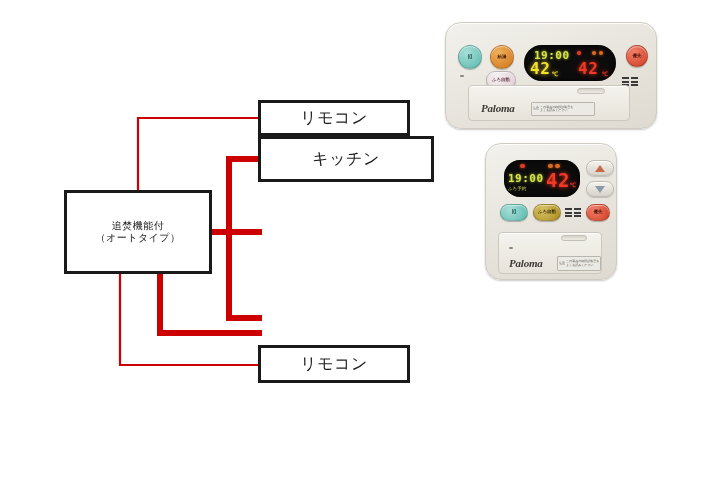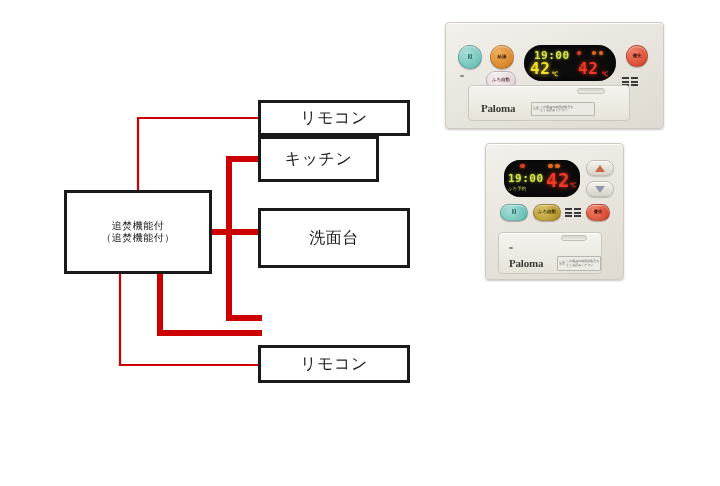--- a/index.html
+++ b/index.html
@@ -68,40 +68,39 @@
     border-width: 3px;
   }
   #box-heater .dbox-label {
     font-size: 10px;
     line-height: 1.18;
     white-space: normal;
   }
 
   
   #box-remote-top   { left: 258px; top: 100px; width: 152px; height: 36px; }
-  #box-kitchen      { left: 258px; top: 136px; width: 121px; height: 46px; }
+  #box-kitchen      { left: 258px; top: 136px; width: 176px; height: 46px; }
   #box-washstand    { left: 258px; top: 208px; width: 152px; height: 60px; }
   #box-bathroom     { left: 258px; top: 297px; width: 152px; height: 48px; }
   #box-remote-bottom{ left: 258px; top: 345px; width: 152px; height: 38px; }
 
   
   .remotes {
     position: absolute;
     left: 430px; top: 0;
     width: 290px;
     height: 486px;
   }
 
   .remote {
     position: absolute;
     background: linear-gradient(160deg, #f3f1ec 0%, #e9e6df 45%, #dedad1 100%);
-    border-radius: 4px;
+    border-radius: 16px;
     box-shadow: 0 1px 2px rgba(0,0,0,0.22), inset 0 1px 0 rgba(255,255,255,0.85);
     border: 1px solid #cfcbc2;
-    padding-left: 7px;
   }
 
   
   #remote-kitchen {
     left: 15px;
     top: 22px;
     width: 210px;
     height: 105px;
   }
   
@@ -207,20 +206,21 @@
     height: 4px;
     border-radius: 3px;
     background: linear-gradient(180deg, #d6d2c9, #efece5);
     border: 1px solid #c4c0b7;
   }
 
   .brand {
     position: absolute;
     font-family: "Liberation Serif", "DejaVu Serif", serif;
     font-weight: bold;
+    font-style: italic;
     color: #3c3a36;
     letter-spacing: -0.2px;
   }
   .spec-plate {
     position: absolute;
     background: #eceae4;
     border: 1px solid #b9b5ac;
     border-radius: 1px;
     overflow: hidden;
     display: flex;
@@ -278,35 +278,32 @@
       <path d="M 229 232 L 229 318 L 262 318" stroke="#cc0000" stroke-width="6" fill="none"></path>
 
       <path d="M 160 274 L 160 333 L 262 333" stroke="#cc0000" stroke-width="6" fill="none"></path>
 
       <path d="M 120 274 L 120 365 L 262 365" stroke="#cc0000" stroke-width="2.2" fill="none"></path>
     </svg>
 
     <div class="dbox" id="box-heater">
       <div class="dbox-label">
         <div>追焚機能付</div>
-        <div>（追焚機能付）</div>
+        <div>（オートタイプ）</div>
       </div>
     </div>
 
     <div class="dbox" id="box-remote-top">
       <span class="dbox-label">リモコン</span>
     </div>
 
     <div class="dbox" id="box-kitchen">
       <span class="dbox-label">キッチン</span>
     </div>
 
-    <div class="dbox" id="box-washstand">
-      <span class="dbox-label">洗面台</span>
-    </div>
 
 
     <div class="dbox" id="box-remote-bottom">
       <span class="dbox-label">リモコン</span>
     </div>
   </div>
 
   <div class="remotes">
 
     <div class="remote" id="remote-kitchen">

